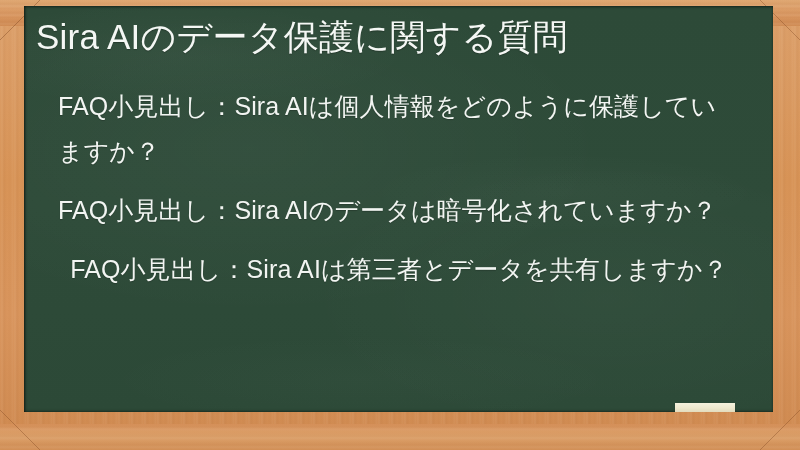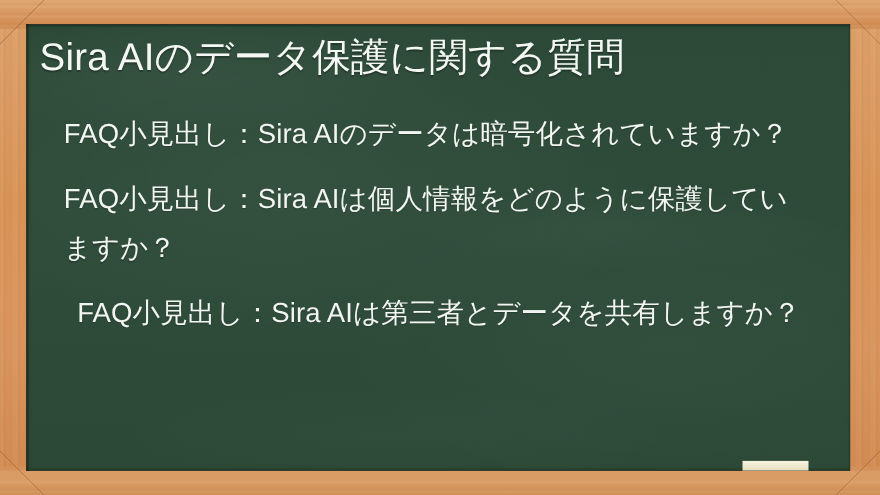--- a/index.html
+++ b/index.html
@@ -70,21 +70,21 @@
     background: linear-gradient(-135deg, rgba(0,0,0,0) 49.3%, rgba(118,62,25,0.35) 49.6%, rgba(118,62,25,0.35) 50.4%, rgba(0,0,0,0) 50.7%); }
   .mitre.bl { left: 0; bottom: 0;
     background: linear-gradient(45deg, rgba(0,0,0,0) 49.3%, rgba(118,62,25,0.35) 49.6%, rgba(118,62,25,0.35) 50.4%, rgba(0,0,0,0) 50.7%); }
   .mitre.br { right: 0; bottom: 0;
     background: linear-gradient(-45deg, rgba(0,0,0,0) 49.3%, rgba(118,62,25,0.35) 49.6%, rgba(118,62,25,0.35) 50.4%, rgba(0,0,0,0) 50.7%); }
 
   
   .board {
     position: absolute;
     left: 24px;
-    top: 22px;
+    top: 6px;
     width: 749px;
     height: 406px;
     background:
       radial-gradient(ellipse 70% 60% at 30% 35%, rgba(255,255,255,0.030) 0%, rgba(255,255,255,0.0) 70%),
       radial-gradient(ellipse 60% 50% at 78% 72%, rgba(255,255,255,0.022) 0%, rgba(255,255,255,0.0) 70%),
       linear-gradient(180deg, #2d4a38 0%, #2e4b39 50%, #2c4937 100%);
     box-shadow:
       inset 2px 0 3px -1px rgba(0,0,0,0.55),
       inset 0 2px 3px -1px rgba(0,0,0,0.45),
       inset -1px 0 2px -1px rgba(0,0,0,0.25),
@@ -169,22 +169,22 @@
   <div class="mitre br"></div>
 
   <div class="board">
     <div class="dust"></div>
 
     <div class="board-content">
 
       <div class="title">Sira AIのデータ保護に関する質問</div>
 
       <ul class="faq-list">
+        <li class="faq-item">FAQ小見出し：Sira AIは個人情報をどのように保護していますか？</li>
         <li class="faq-item">FAQ小見出し：Sira AIのデータは暗号化されていますか？</li>
-        <li class="faq-item">FAQ小見出し：Sira AIは個人情報をどのように保護していますか？</li>
         <li class="faq-item">FAQ小見出し：Sira AIは第三者とデータを共有しますか？</li>
       </ul>
 
       <div class="chalk-piece"></div>
 
     </div>
   </div>
 
 </div>
 

